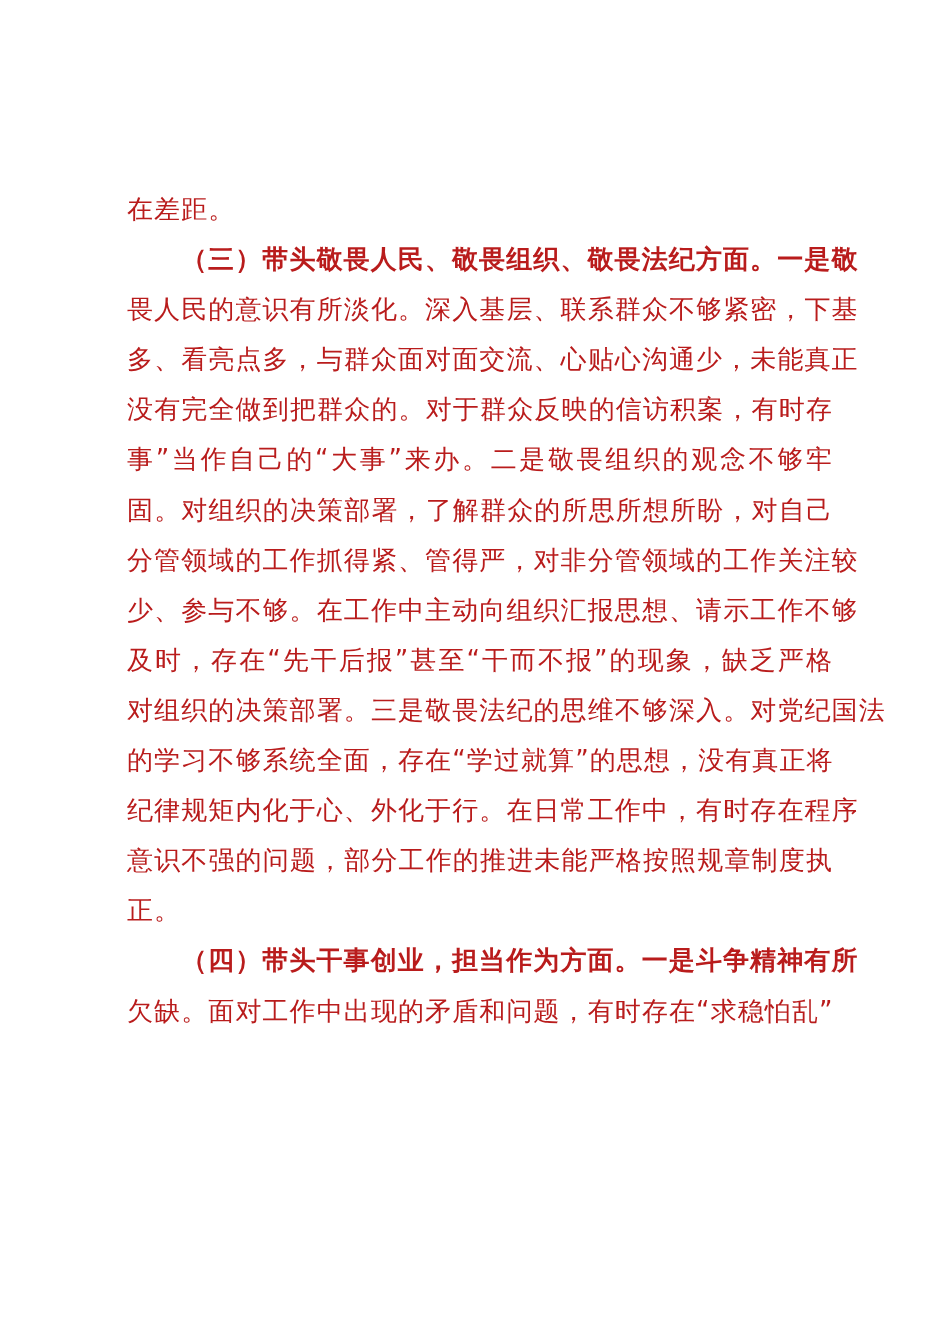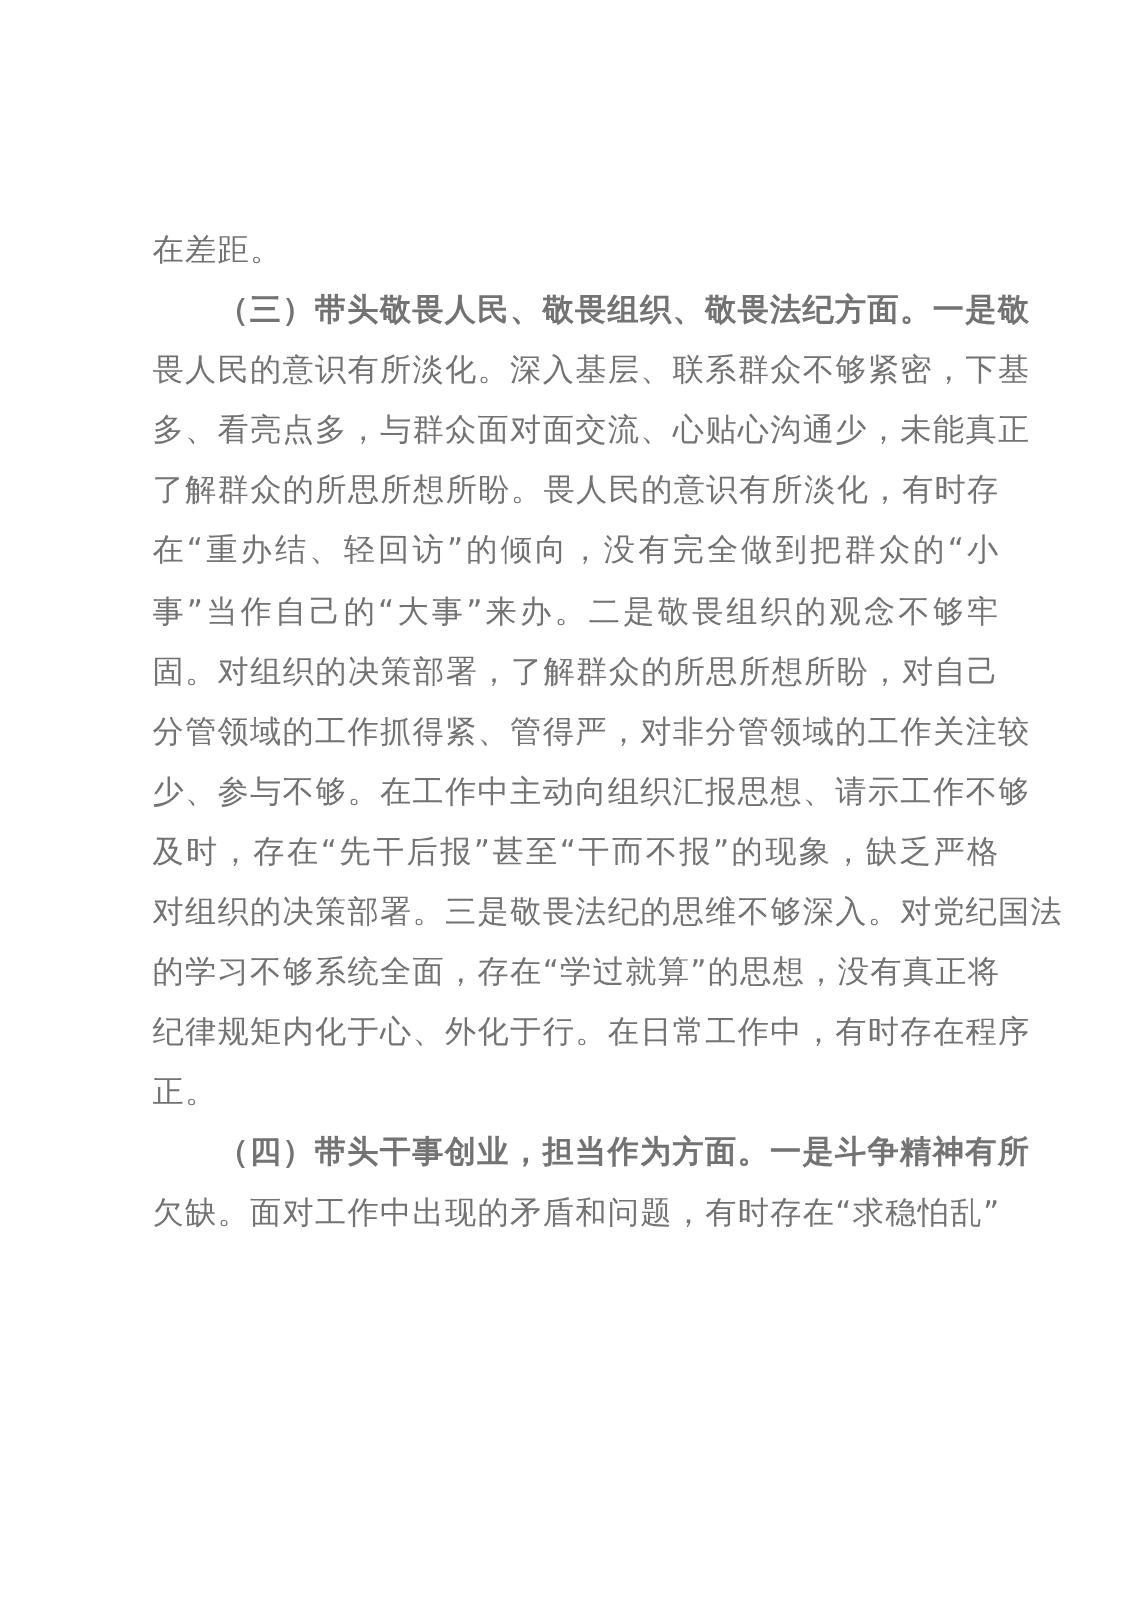--- a/index.html
+++ b/index.html
@@ -11,21 +11,21 @@
       width: 950px;
       height: 1344px;
       position: relative;
       overflow: hidden;
     }
     .page {
       position: absolute;
       left: 127px;
       top: 184px;
       width: 706px;
-      color: #737373;
+      color: #b91c1c;
       font-family: "DejaVu Sans", "Liberation Sans", sans-serif;
       font-size: 26px;
       line-height: 50.1px;
       letter-spacing: 1.1px;
     }
     .line {
       display: block;
       white-space: nowrap;
       height: 50.1px;
       text-align: justify;
@@ -40,26 +40,26 @@
     }
   </style>
 </head>
 <body>
 
 <div class="page">
   <span class="line last">在差距。</span>
   <span class="line indent">（三）带头敬畏人民、敬畏组织、敬畏法纪方面。一是敬</span>
   <span class="line">畏人民的意识有所淡化。深入基层、联系群众不够紧密，下基</span>
   <span class="line">多、看亮点多，与群众面对面交流、心贴心沟通少，未能真正</span>
-  <span class="line">了解群众的所思所想所盼。畏人民的意识有所淡化，有时存</span>
-  <span class="line">在“重办结、轻回访”的倾向，没有完全做到把群众的“小</span>
+  <span class="line">没有完全做到把群众的。对于群众反映的信访积案，有时存</span>
   <span class="line">事”当作自己的“大事”来办。二是敬畏组织的观念不够牢</span>
   <span class="line">固。对组织的决策部署，了解群众的所思所想所盼，对自己</span>
   <span class="line">分管领域的工作抓得紧、管得严，对非分管领域的工作关注较</span>
   <span class="line">少、参与不够。在工作中主动向组织汇报思想、请示工作不够</span>
   <span class="line">及时，存在“先干后报”甚至“干而不报”的现象，缺乏严格</span>
   <span class="line">对组织的决策部署。三是敬畏法纪的思维不够深入。对党纪国法</span>
   <span class="line">的学习不够系统全面，存在“学过就算”的思想，没有真正将</span>
   <span class="line">纪律规矩内化于心、外化于行。在日常工作中，有时存在程序</span>
+  <span class="line">意识不强的问题，部分工作的推进未能严格按照规章制度执</span>
   <span class="line last">正。</span>
   <span class="line indent">（四）带头干事创业，担当作为方面。一是斗争精神有所</span>
   <span class="line">欠缺。面对工作中出现的矛盾和问题，有时存在“求稳怕乱”</span>
 </div>
 
 </body></html>

